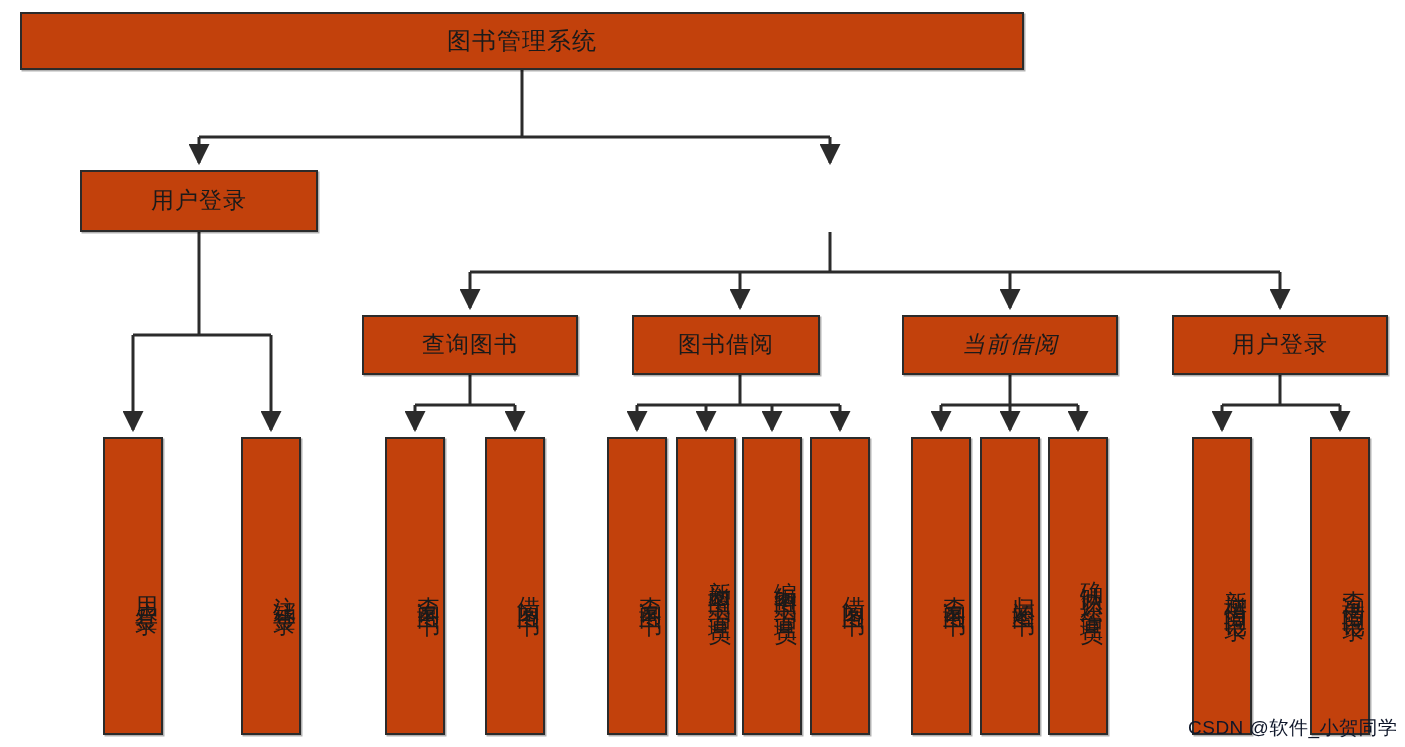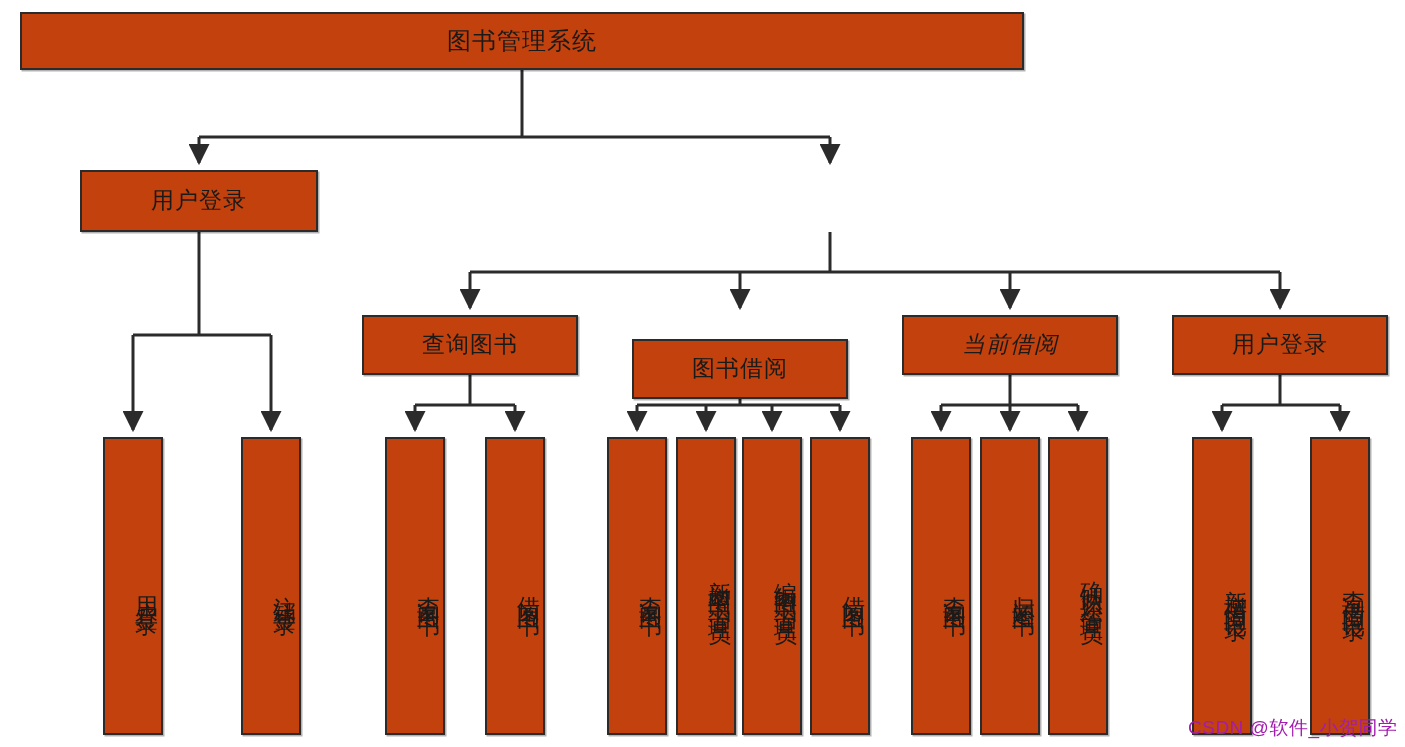--- a/index.html
+++ b/index.html
@@ -54,21 +54,21 @@
     justify-content: center;
   }
   .node.vert .vtext {
     writing-mode: vertical-rl;
     text-orientation: upright;
     white-space: nowrap;
   }
   .watermark {
     position: absolute;
     font-size: 19px;
-    color: #a21caf;
+    color: #0f172a;
     white-space: nowrap;
     letter-spacing: 0.5px;
     pointer-events: none;
   }
 </style>
 </head>
 <body>
 
 <div id="canvas">
 
@@ -126,21 +126,21 @@
     <span>图书管理系统</span>
   </div>
 
   <div class="node horiz" style="left:80px; top:170px; width:238px; height:62px;">
     <span>用户登录</span>
   </div>
 
   <div class="node horiz" style="left:362px; top:315px; width:216px; height:60px;">
     <span>查询图书</span>
   </div>
-  <div class="node horiz" style="left:632px; top:315px; width:216px; height:60px;margin-top:24px;">
+  <div class="node horiz" style="left:632px; top:315px; width:188px; height:60px;">
     <span>图书借阅</span>
   </div>
   <div class="node horiz" style="left:902px; top:315px; width:216px; height:60px;font-style:italic;">
     <span>当前借阅</span>
   </div>
   <div class="node horiz" style="left:1172px; top:315px; width:216px; height:60px;">
     <span>用户登录</span>
   </div>
 
   <div class="node vert" style="left:103px; top:437px; width:60px; height:298px;">

